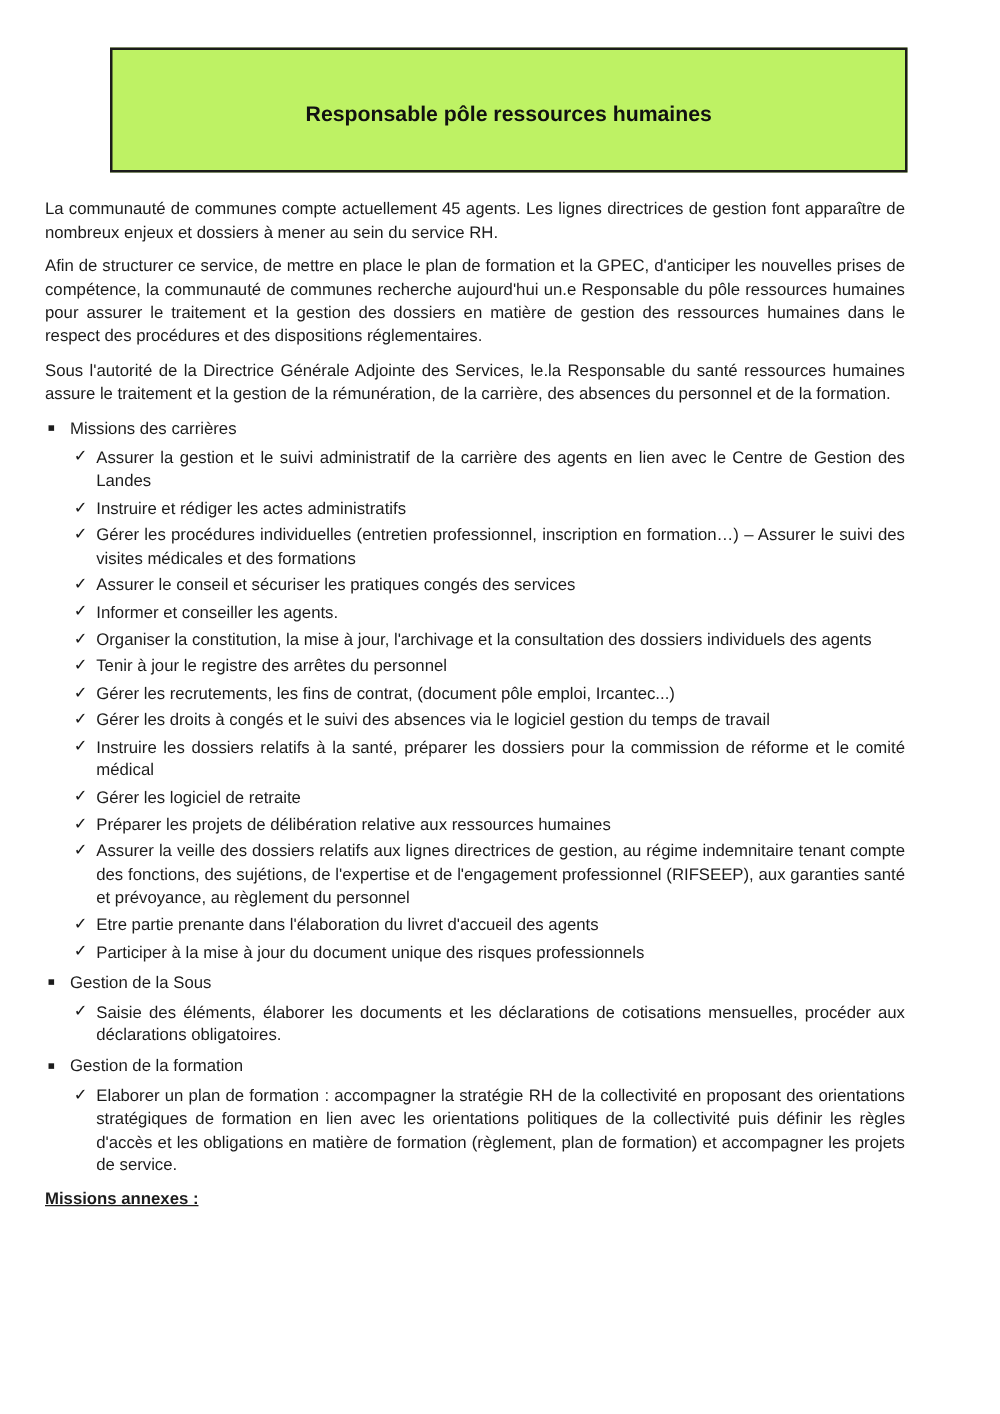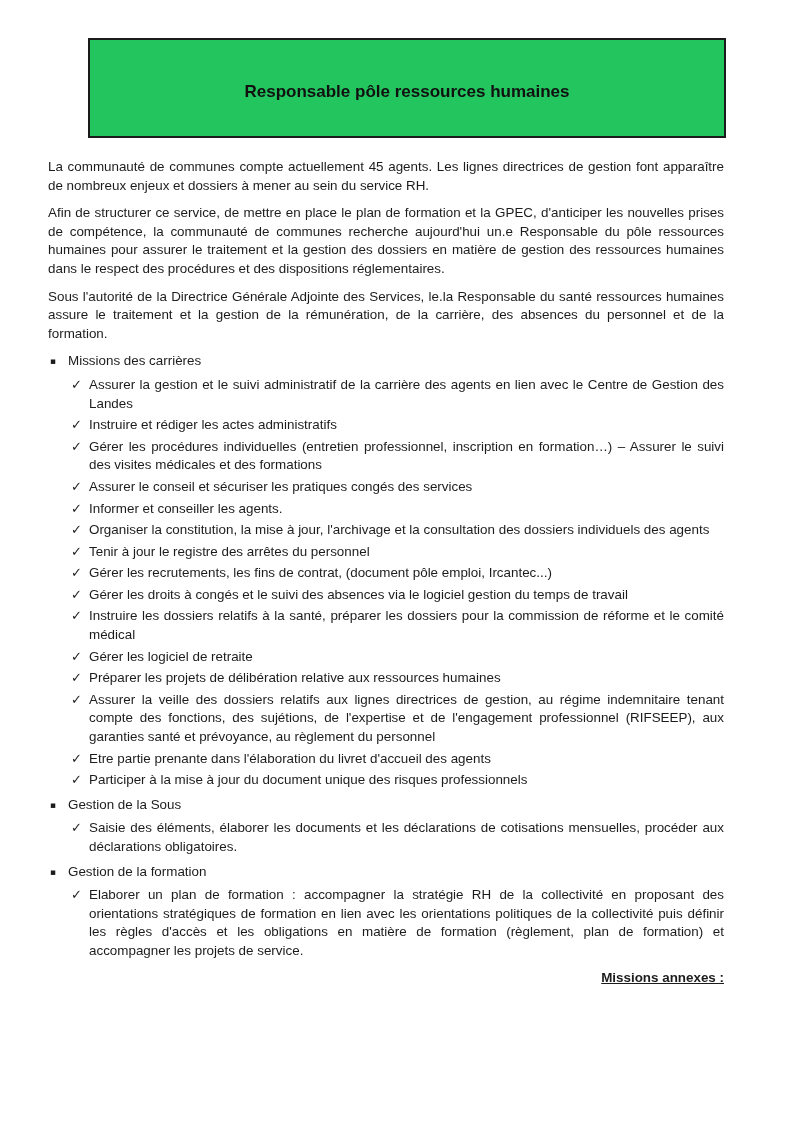--- a/index.html
+++ b/index.html
@@ -50,33 +50,33 @@
     line-height: 23px;
     transform: scaleX(0.80);
     transform-origin: left center;
     white-space: nowrap;
   }
   .title-box {
     flex: 1;
     margin-left: 10px;
     height: 100px;
     border: 2px solid #1b1b1b;
-    background: #22c55e;
+    background: #bef264;
     display: flex;
     align-items: center;
     justify-content: center;
     padding-top: 8px;
   }
   .title {
     font-weight: bold;
     font-size: 17px;
     color: #111111;
   }
   .content {
-    padding: 20px 76px 0 48px;
+    padding: 20px 76px 0 36px;
     text-align: justify;
   }
   p.para { margin-bottom: 9px; }
   .section-heading {
     font-weight: bold;
     margin: 3px 0 10px 0;
     text-align: left;
   }
   .u { text-decoration: underline; }
   .group {
@@ -98,21 +98,21 @@
   .check {
     flex: none;
     width: 18px;
     font-family: "DejaVu Sans", sans-serif;
     font-size: 13px;
   }
   .check-text { flex: 1; text-align: justify; }
   .missions-heading {
     font-weight: bold;
     margin: 8px 0 5px 0;
-    text-align: right;
+    text-align: left;
   }
   .missions-body { margin-bottom: 9px; }
 </style>
 </head>
 <body>
 
 <div class="header">
   <div class="title-box">
     <div class="title">Responsable pôle ressources humaines</div>
   </div>

